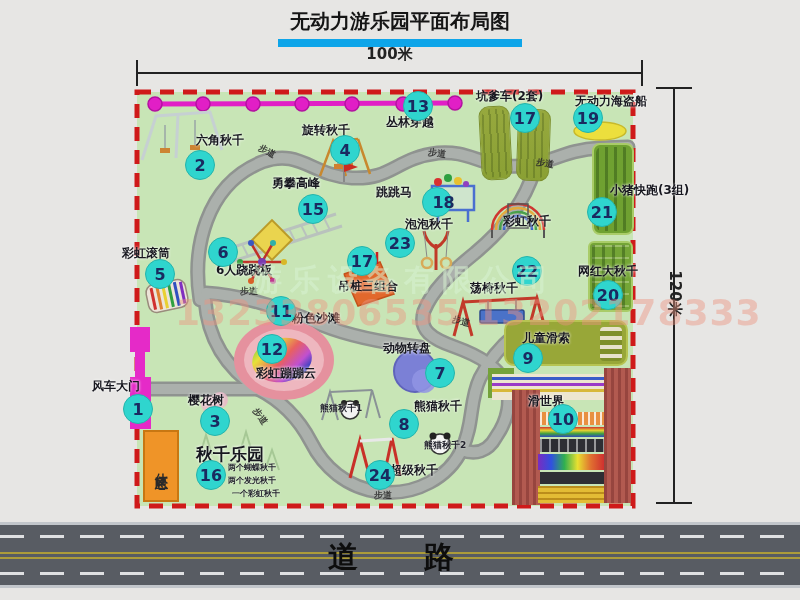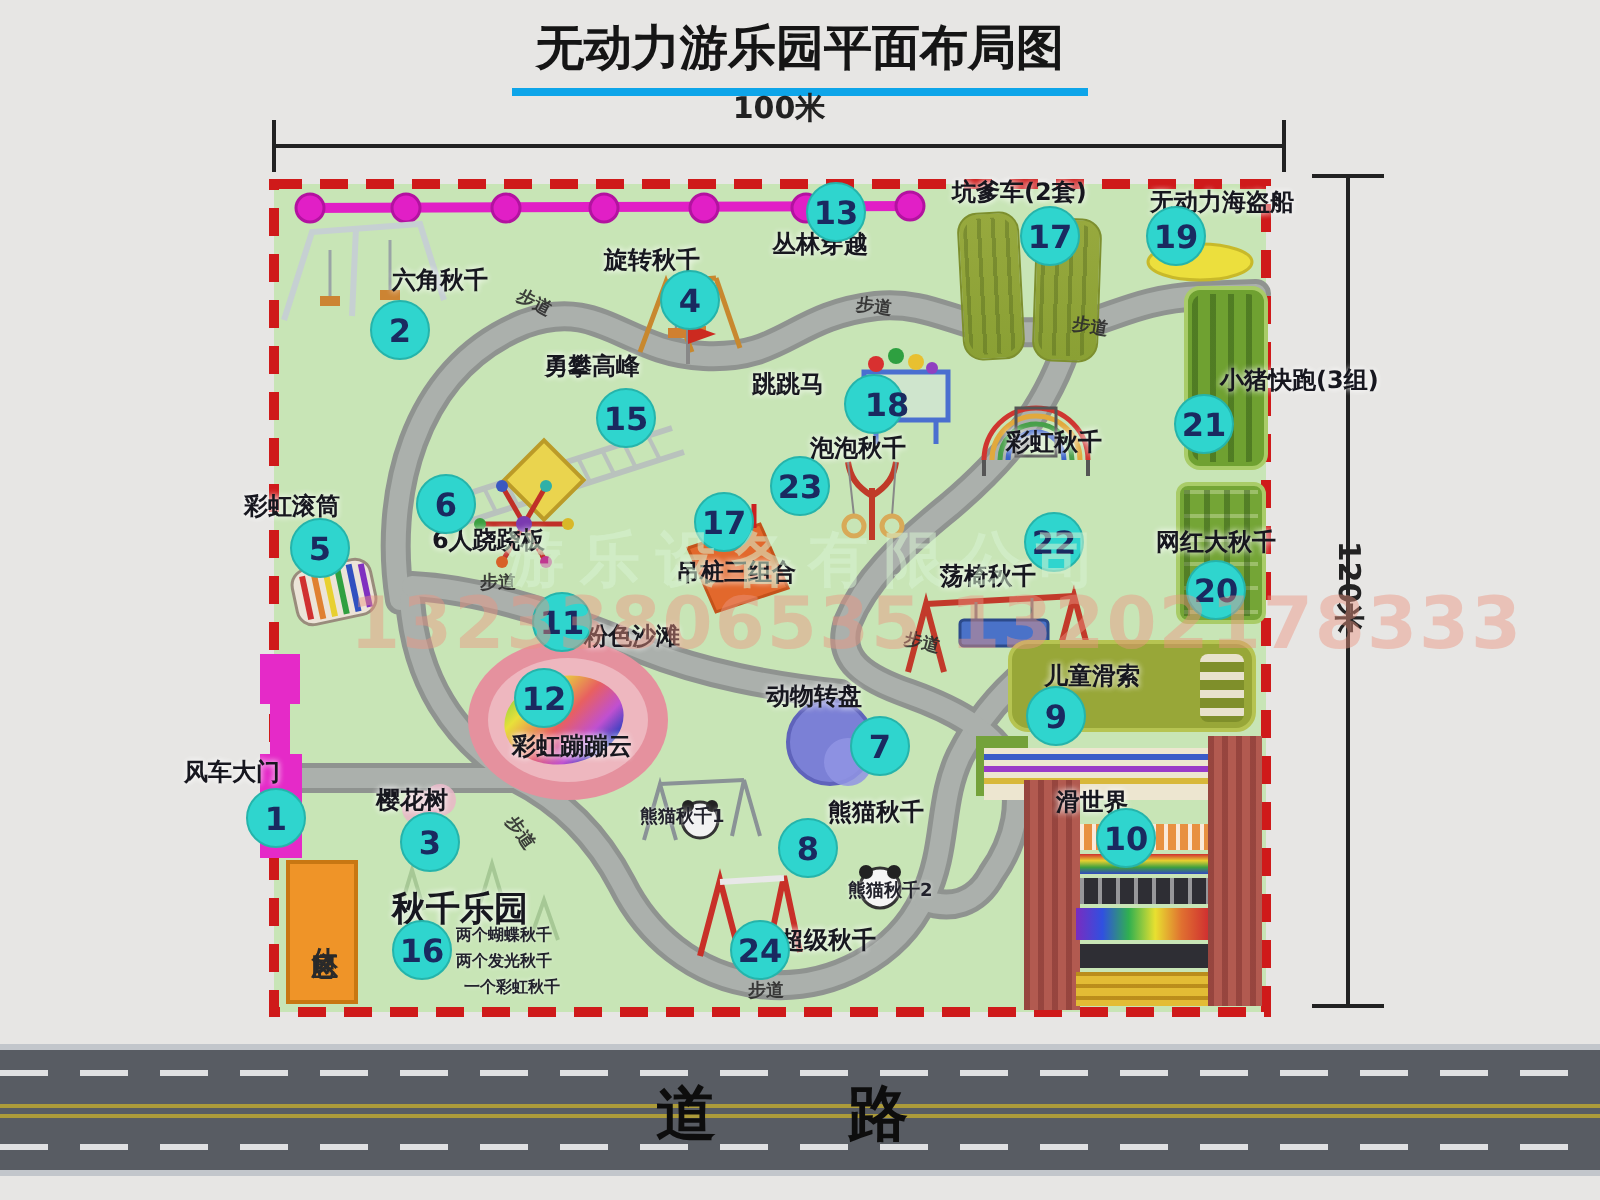--- a/index.html
+++ b/index.html
@@ -2,22 +2,22 @@
 <html><head>
 <meta charset="utf-8">
 <style>
   html,body{margin:0;padding:0;}
   .stage{position:relative;width:800px;height:600px;background:#e7e6e4;overflow:hidden;
          font-family:"DejaVu Sans","Liberation Sans",sans-serif;}
   .map-bg{position:absolute;left:137px;top:92px;width:496px;height:414px;background:#c8e5b6;z-index:1;}
   .layer{position:absolute;left:0;top:0;width:800px;height:600px;}
   .svg-layer{z-index:2;}
   .title-wrap{position:absolute;left:0;top:8px;width:800px;text-align:center;z-index:5;}
-  .title-wrap span{display:inline-block;font-size:24px;font-weight:bold;color:#151515;
-                   border-bottom:4px solid #0ea5e9;padding:0 12px 4px;}
+  .title-wrap span{display:inline-block;font-size:20px;font-weight:bold;color:#151515;
+                   border-bottom:8px solid #0ea5e9;padding:0 12px 4px;}
   .dim-h{position:absolute;left:137px;top:45px;width:505px;text-align:center;font-size:15px;
          font-weight:bold;color:#222;z-index:5;}
   .dim-v{position:absolute;left:650px;top:284px;width:48px;text-align:center;font-size:15px;
          font-weight:bold;color:#222;transform:rotate(90deg);z-index:5;}
   .lbl{position:absolute;font-size:12px;font-weight:bold;color:#17171f;white-space:nowrap;z-index:5;
        text-shadow:0 0 3px rgba(255,255,255,.75),0 0 3px rgba(255,255,255,.6);}
   .lbl.big{font-size:17px;}
   .sub{position:absolute;font-size:9px;font-weight:bold;color:#22222c;white-space:nowrap;z-index:5;
        text-shadow:0 0 2px rgba(255,255,255,.7);}
   .tiny{font-size:8px;}

